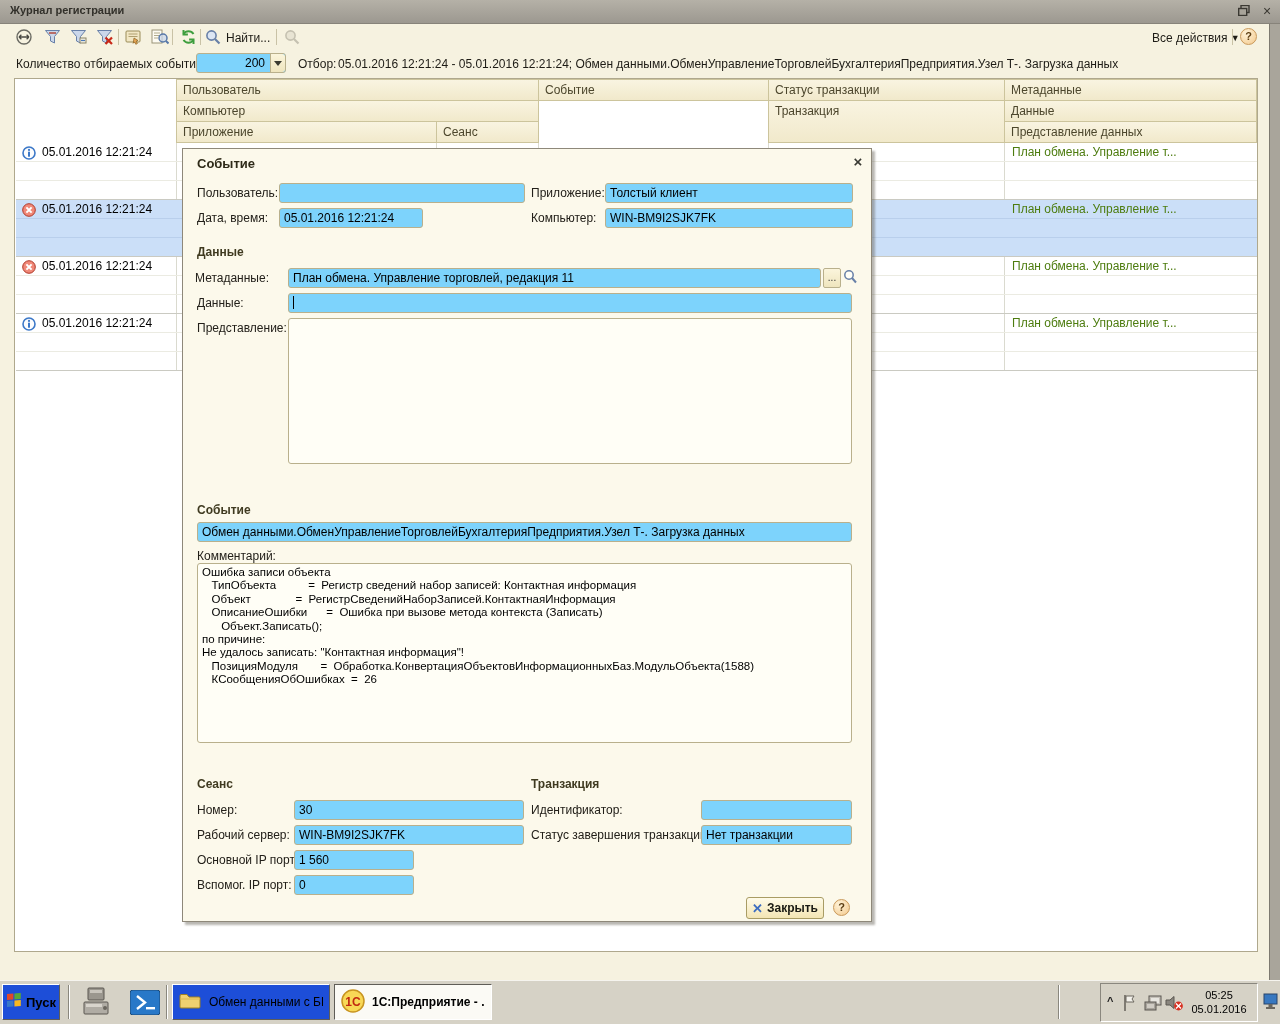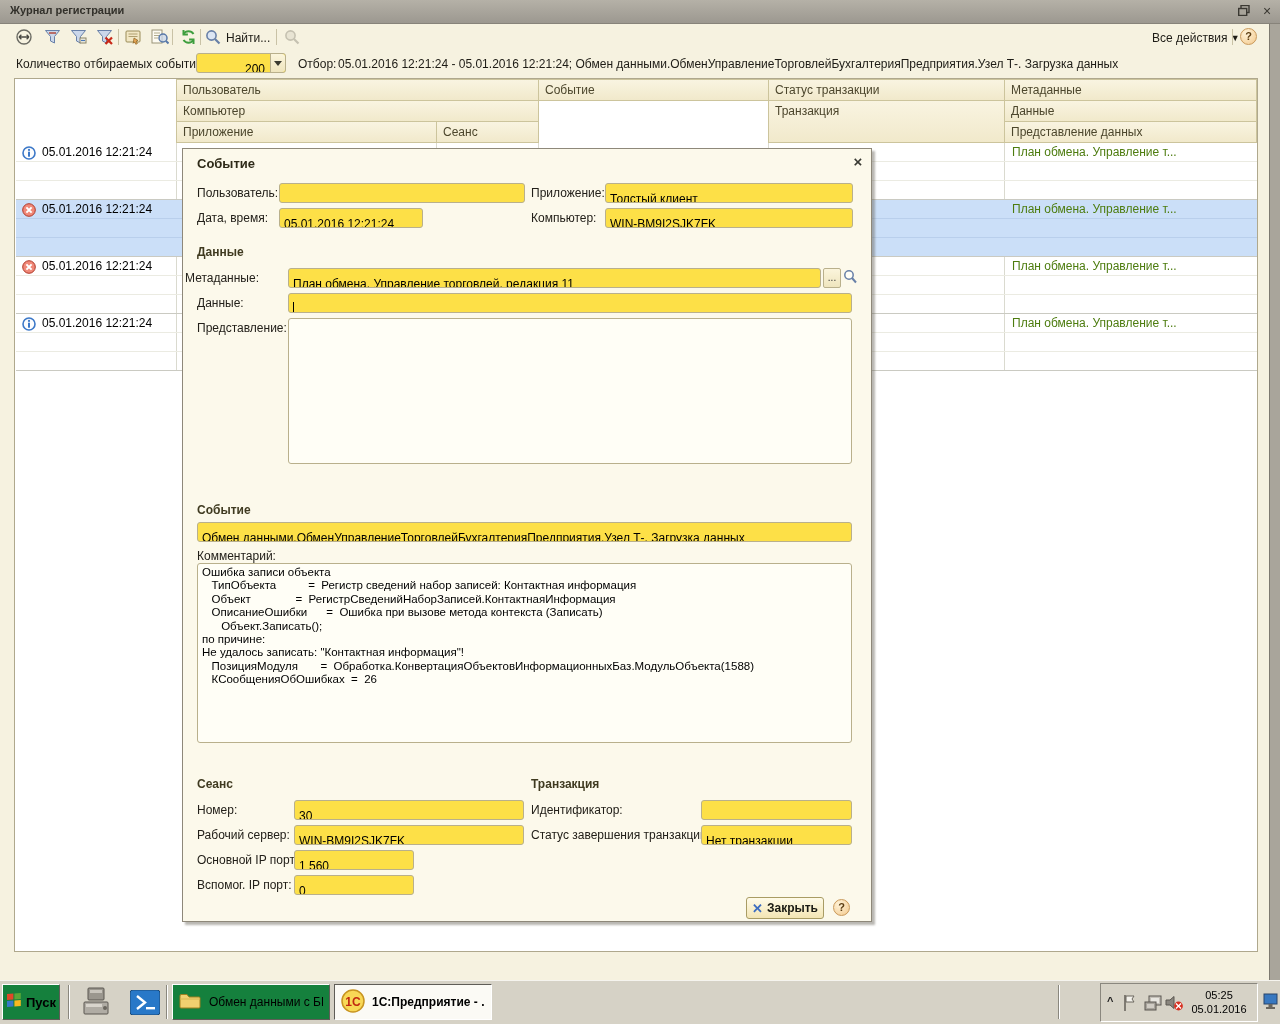--- a/index.html
+++ b/index.html
@@ -22,22 +22,22 @@
   .allact { position:absolute; top:31px; font-size:12px; color:#1E1C16; }
   .helpbtn { position:absolute; width:17px; height:17px; border-radius:50%;
              background:radial-gradient(circle at 35% 30%, #FFF3D8, #F3C98D);
              border:1px solid #C9995B; color:#5C3D12; font-size:11px; font-weight:bold;
              text-align:center; line-height:15px; }
 
   
   .flabel { position:absolute; top:57px; font-size:12px; color:#1E1C16; white-space:nowrap; }
 
   
-  .field { position:absolute; height:20px; background:#fde047; border:1px solid #B9B08C; border-radius:3px;
-           font-size:12px; color:#000; padding:8px 4px; overflow:hidden; white-space:nowrap; }
+  .field { position:absolute; height:20px; background:#7dd3fc; border:1px solid #B9B08C; border-radius:3px;
+           font-size:12px; color:#000; padding:2px 4px; overflow:hidden; white-space:nowrap; }
   .caret { display:inline-block; width:1px; height:13px; background:#000; vertical-align:-2px; }
 
   
   .table { position:absolute; left:14px; top:78px; width:1244px; height:874px;
            background:#fff; border:1px solid #AFA88D; }
   .hdrcell { position:absolute; background:linear-gradient(#F9F4E1,#F1E9CB); border:1px solid #CCC49C;
              font-size:12px; color:#4C462C; padding:3px 2px 0 6px; overflow:hidden; white-space:nowrap; }
   .vline { position:absolute; width:1px; background:#DADACF; }
   .row { position:absolute; left:1px; width:1241px; height:57px; }
   .row.selected { background:#CBDFF8; }
@@ -63,21 +63,21 @@
              line-height:17px; color:#333; }
   .closebtn { position:absolute; left:563px; top:748px; width:78px; height:22px;
               background:linear-gradient(#FFFBE9,#F3E5B4); border:1px solid #A99C64; border-radius:3px;
               display:flex; align-items:center; justify-content:center; gap:4px;
               font-size:12px; font-weight:bold; color:#1A1A14; }
   .closebtn .x { color:#3C6CC0; font-weight:bold; font-size:13px; }
 
   
   .taskbar { position:absolute; left:0; top:980px; width:1280px; height:44px; background:#D6D2C6;
              border-top:1px solid #F6F4EE; }
-  .tb-raised { position:absolute; background:#15803d;
+  .tb-raised { position:absolute; background:#1d4ed8;
                border-top:1px solid #FFFFFF; border-left:1px solid #FFFFFF;
                border-right:1px solid #5F5D57; border-bottom:1px solid #5F5D57; }
   .tb-active { position:absolute; background:#FBFAF5;
                border-top:1px solid #5F5D57; border-left:1px solid #5F5D57;
                border-right:1px solid #FFFFFF; border-bottom:1px solid #FFFFFF; }
   .tb-groove { position:absolute; top:4px; width:2px; height:34px;
                border-left:1px solid #8A877E; border-right:1px solid #FFFFFF; }
   .tray { position:absolute; left:1100px; top:2px; width:158px; height:39px; background:#D6D2C6;
           border-top:1px solid #8A877E; border-left:1px solid #8A877E;
           border-right:1px solid #FFFFFF; border-bottom:1px solid #FFFFFF; }
@@ -271,21 +271,21 @@
     <span class="lbl" style="left:348px;top:37px;">Приложение:</span>
     <div class="field" style="left:422px;top:34px;width:248px;">Толстый клиент</div>
 
     <span class="lbl" style="left:14px;top:62px;">Дата, время:</span>
     <div class="field" style="left:96px;top:59px;width:144px;">05.01.2016 12:21:24</div>
     <span class="lbl" style="left:348px;top:62px;">Компьютер:</span>
     <div class="field" style="left:422px;top:59px;width:248px;">WIN-BM9I2SJK7FK</div>
 
     <span class="sect" style="left:14px;top:96px;">Данные</span>
 
-    <span class="lbl" style="left:2px;top:122px;">Метаданные:</span>
+    <span class="lbl" style="left:12px;top:122px;">Метаданные:</span>
     <div class="field" style="left:105px;top:119px;width:533px;">План обмена. Управление торговлей, редакция 11</div>
     <div class="dotsbtn" style="left:640px;top:119px;">...</div>
     <span style="position:absolute;left:660px;top:120px;">
       <svg width="15" height="16">
           <circle cx="6" cy="6" r="4.2" fill="#FFFEF6" stroke="#6880A8" stroke-width="1.5"></circle>
           <line x1="9" y1="9" x2="13" y2="13.5" stroke="#6880A8" stroke-width="2"></line>
         </svg>
     </span>
 
     <span class="lbl" style="left:14px;top:147px;">Данные:</span>

